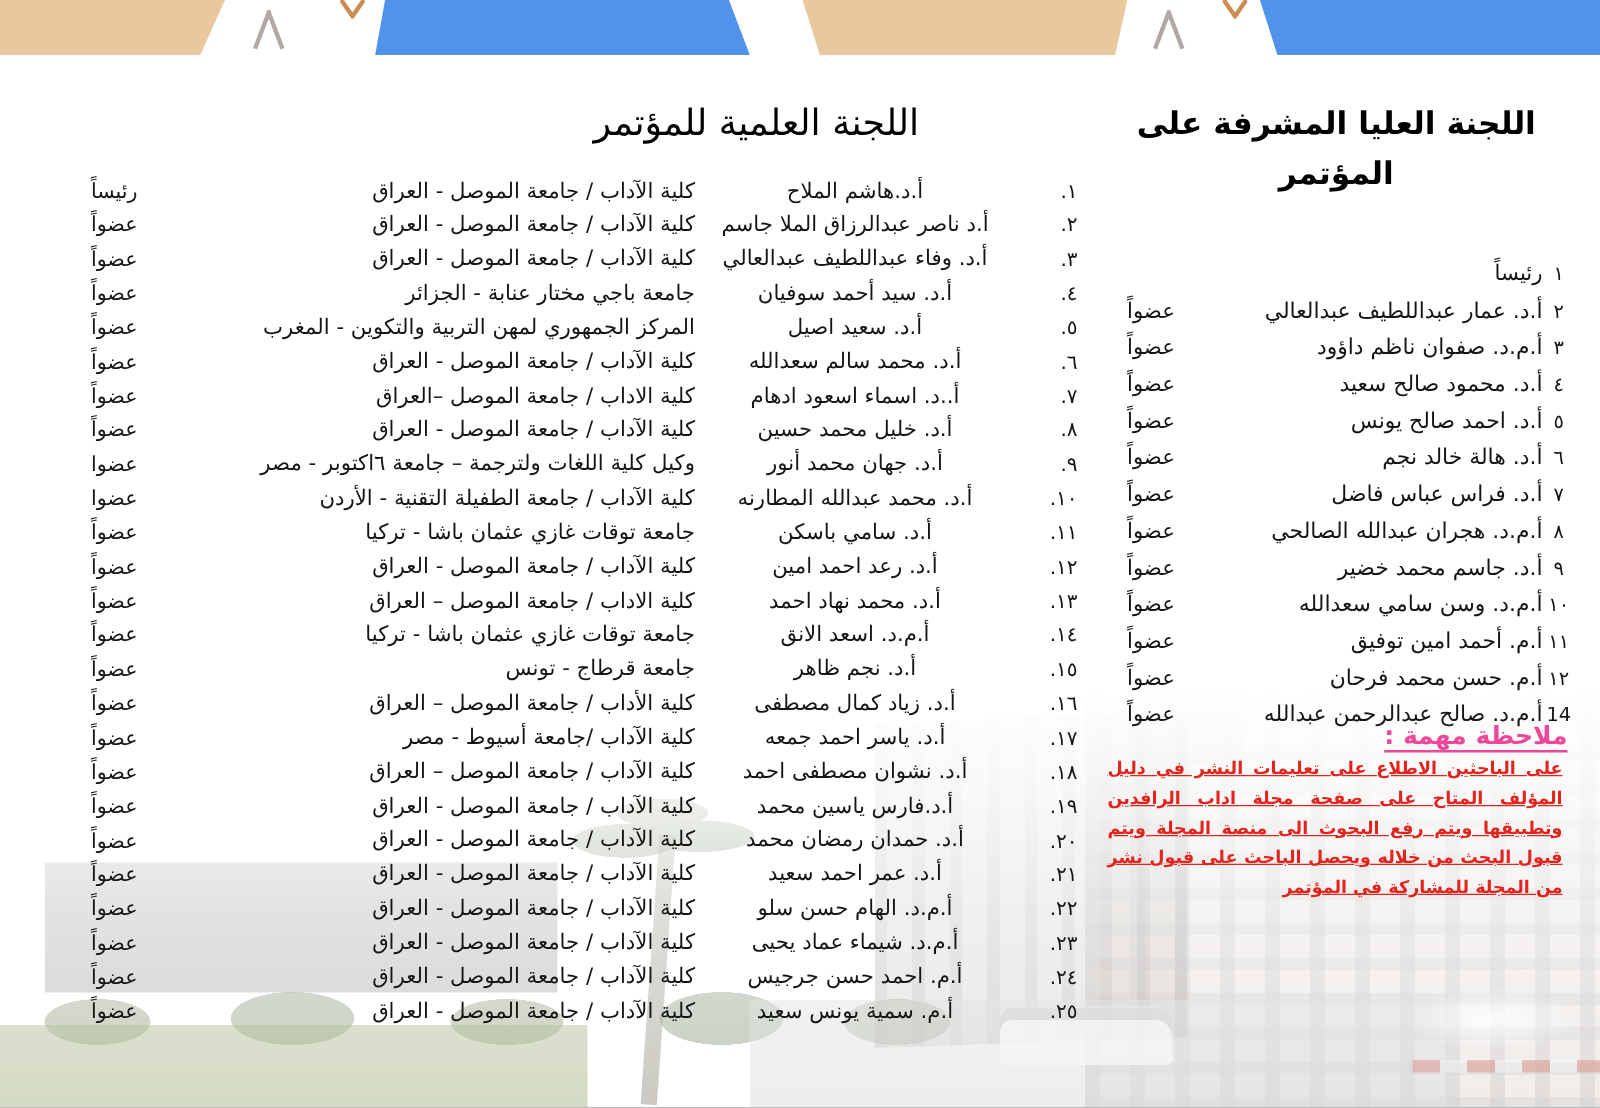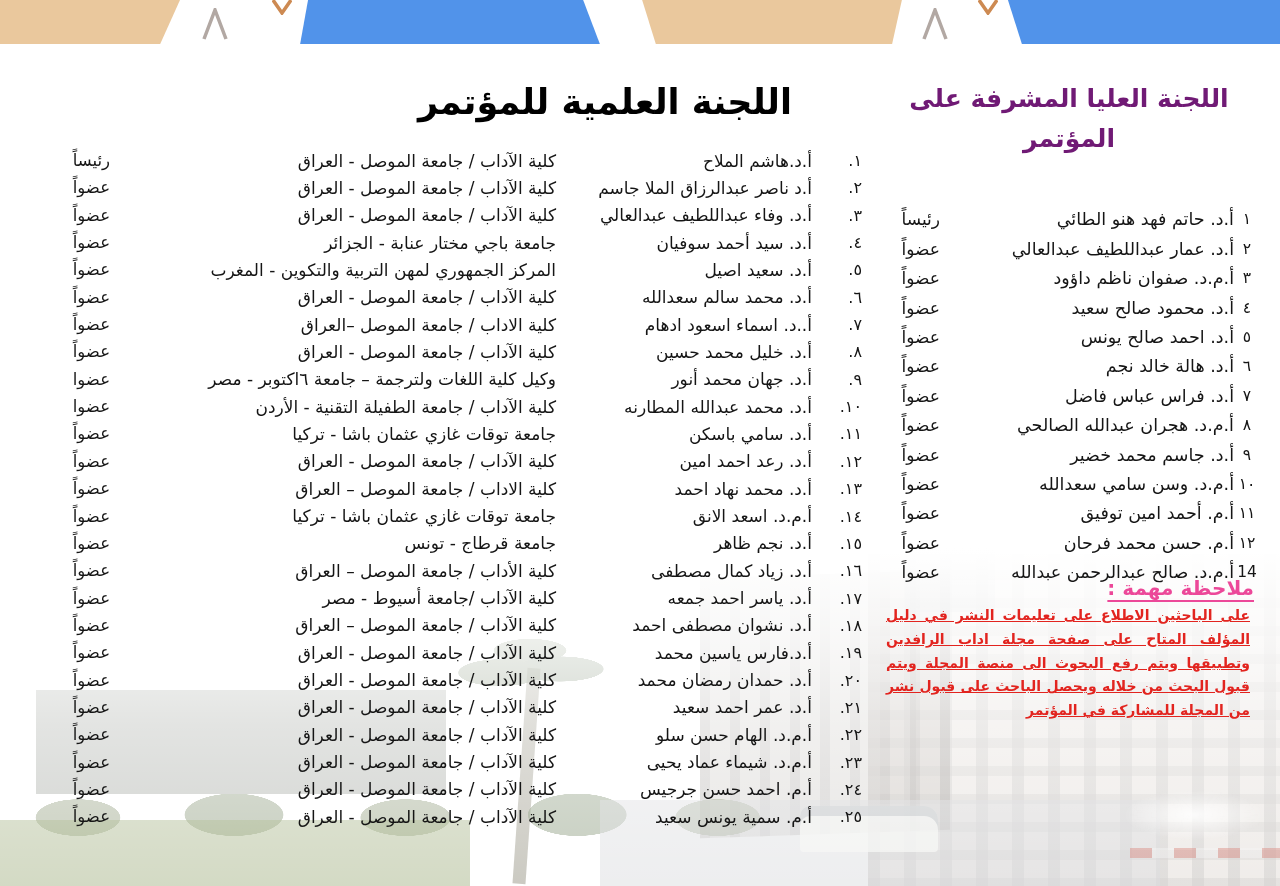--- a/index.html
+++ b/index.html
@@ -47,42 +47,42 @@
   .car{left:800px;top:258px;width:138px;height:46px;background:#f2f3f0;border-radius:10px 14px 4px 4px;opacity:.75;
     box-shadow:inset 0 10px 0 rgba(120,130,140,.45);}
   .wash{left:0;top:0;right:0;bottom:0;
     background:linear-gradient(180deg,rgba(255,255,255,1) 0,rgba(255,255,255,.84) 86px,
                rgba(255,255,255,.6) 180px,rgba(255,255,255,.34) 100%);}
   .wm{position:absolute;right:16px;bottom:46px;width:140px;height:50px;z-index:1;filter:blur(1px);
     background:radial-gradient(ellipse at center,rgba(255,255,255,.85),rgba(255,255,255,0) 72%);}
 
   
   .supreme{position:absolute;top:62px;left:878px;width:382px;z-index:2;}
-  .supreme .title{font-weight:bold;font-size:25px;line-height:40px;text-align:center;color:#701a75;}
+  .supreme .title{font-weight:bold;font-size:25px;line-height:40px;text-align:center;color:#000000;}
   .supreme .mlist{margin-top:46px;}
   .srow{display:flex;align-items:center;height:29.4px;font-size:17.5px;}
   .srow .num{width:26px;text-align:center;font-size:15.5px;}
   .srow .name{flex:1;text-align:right;padding-left:6px;}
   .srow .role{width:62px;text-align:right;font-size:17px;}
 
   
   .note{position:absolute;top:576px;left:878px;width:376px;z-index:2;}
   .note .ntitle{font-weight:bold;font-size:20px;color:#ec4899;text-align:right;padding-left:22px;
     text-decoration:underline;text-underline-offset:5px;}
   .note .nbody{margin-top:4px;font-weight:bold;font-size:14px;line-height:23.8px;
     text-align:justify;padding:0 4px 0 8px;text-decoration:underline;}
 
   
   .sci{position:absolute;top:58px;left:14px;width:848px;z-index:2;}
-  .sci .title{width:380px;margin-right:67px;font-weight:bold;font-size:35px;line-height:42px;
+  .sci .title{width:380px;margin-right:67px;font-weight:normal;font-size:29px;line-height:42px;
     text-align:center;color:#000;}
   .sci .mlist{margin-top:14px;}
   .crow{display:flex;align-items:center;height:27.35px;font-size:17px;}
   .crow .num{width:46px;text-align:right;font-size:16px;}
-  .crow .name{width:256px;text-align:right;padding-right:4px;}
+  .crow .name{width:256px;text-align:center;padding-right:4px;}
   .crow .aff{flex:1;text-align:right;}
   .crow .role{width:96px;text-align:right;font-size:16.5px;}
 </style>
 </head>
 <body>
 
 <div class="page">
 
   <div class="banner">
     <div class="shape tan" id="tan1"></div>
@@ -118,21 +118,20 @@
     <div class="ph wash"></div>
   </div>
   <div class="wm"></div>
 
   <section class="supreme">
     <h1 class="title">اللجنة العليا المشرفة على المؤتمر</h1>
     <div class="mlist">
 
         <div class="srow">
           <span class="num">١</span>
-          <span class="name">أ.د. حاتم فهد هنو الطائي</span>
           <span class="role">رئيساً</span>
         </div>
 
         <div class="srow">
           <span class="num">٢</span>
           <span class="name">أ.د. عمار عبداللطيف عبدالعالي</span>
           <span class="role">عضواً</span>
         </div>
 
         <div class="srow">

